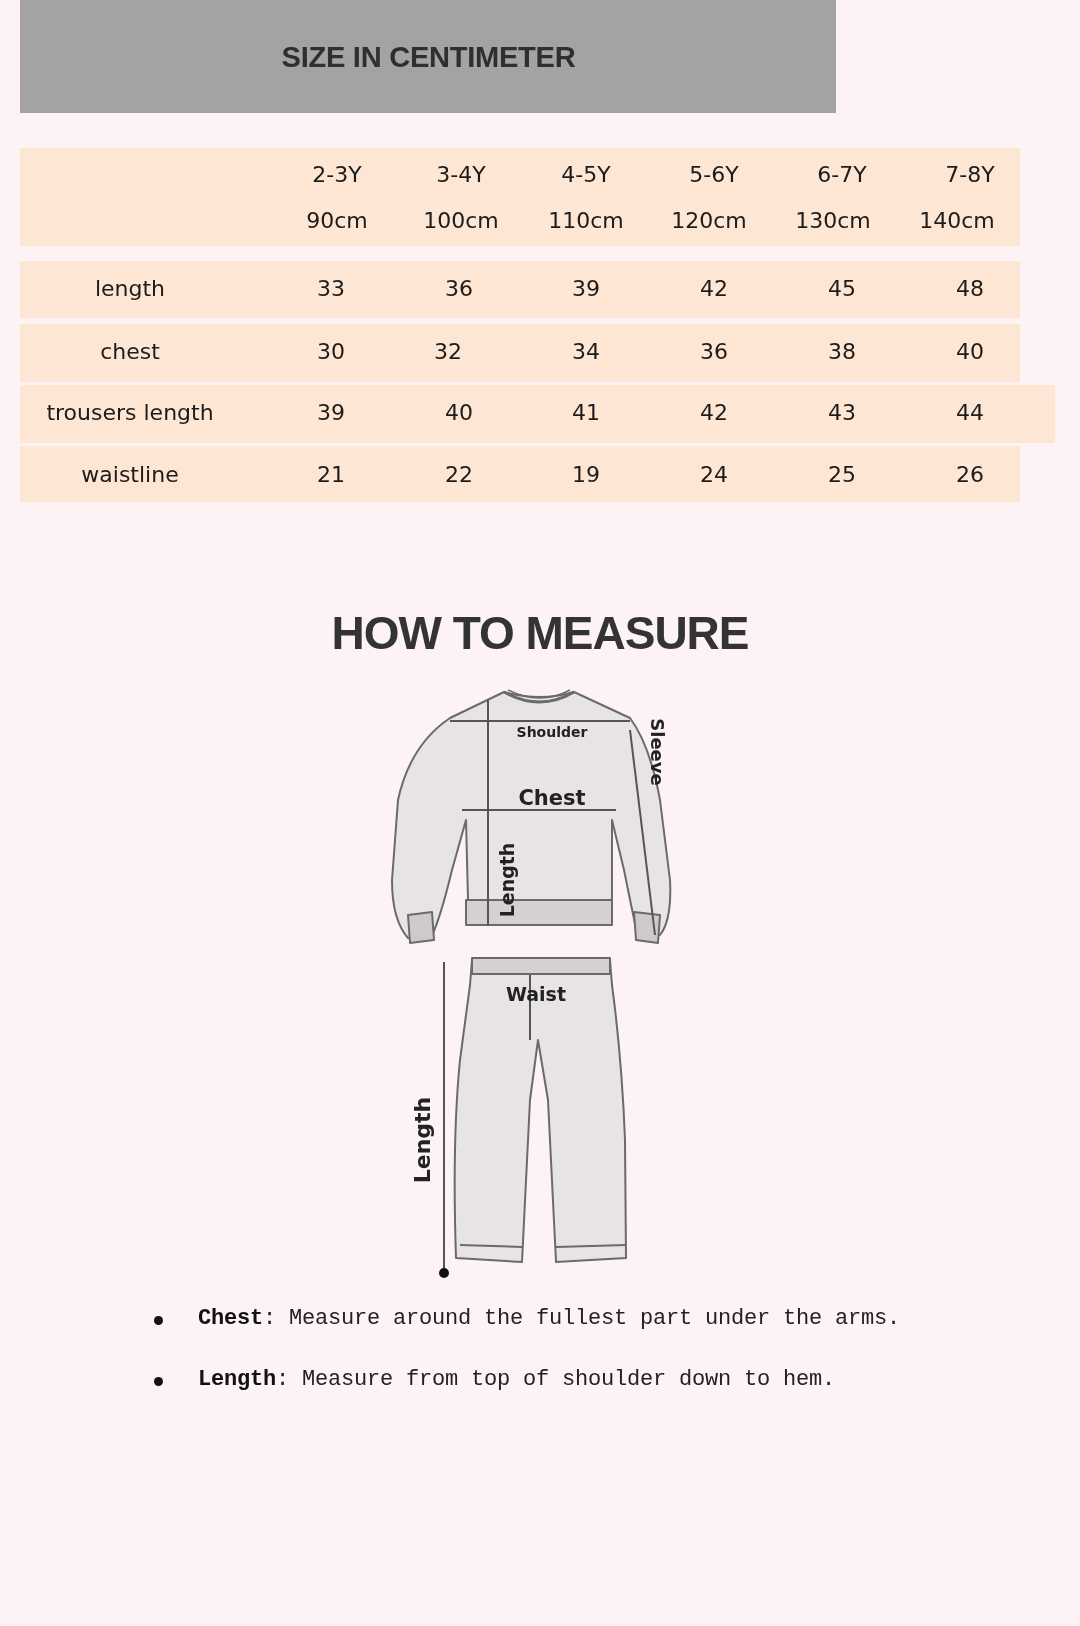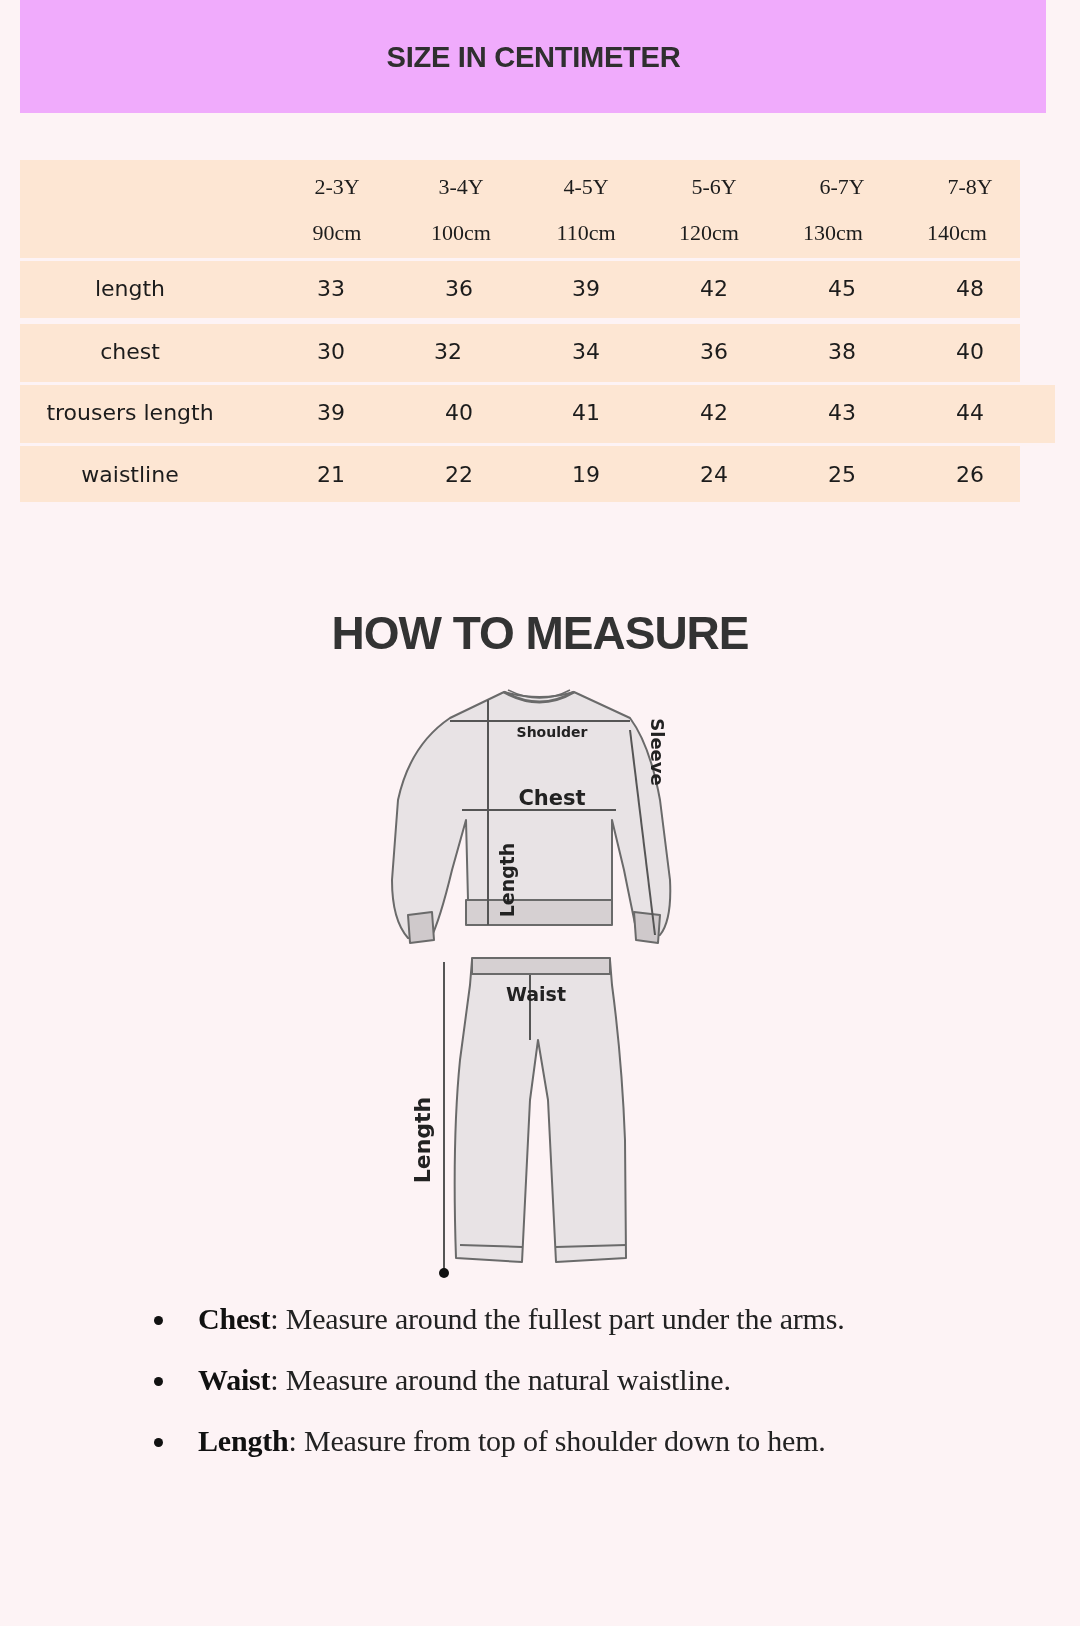--- a/index.html
+++ b/index.html
@@ -4,60 +4,60 @@
 <style>
   html, body { margin: 0; padding: 0; }
   body {
     width: 1080px; height: 1626px; overflow: hidden;
     background: #fdf3f5;
     font-family: "DejaVu Sans", sans-serif;
     color: #222;
     position: relative;
   }
   .title-box {
-    position: absolute; left: 20px; top: 0; width: 1026px; height: 113px;
-    background: #f0abfc;
+    position: absolute; left: 20px; top: 0; width: 816px; height: 113px;
+    background: #a3a3a3;
     display: flex; align-items: center; justify-content: center;
   }
   .title-box h1 {
     margin: 0; font-family: "Liberation Sans", sans-serif; font-weight: 700;
     font-size: 30px; letter-spacing: -0.3px; color: #2f2f2f;
     transform: scaleX(0.97);
   }
   .row {
     position: absolute; left: 20px; width: 1000px;
     background: #fde6d3;
     font-family: "DejaVu Sans", sans-serif;
     font-size: 22px; color: #1c1c1c;
   }
   .cell {
     position: absolute; text-align: center; width: 130px; margin-left: -65px;
     line-height: 1;
   }
   .label-cell { width: 220px; margin-left: -110px; }
-  .hdr { top: 160px; height: 98px; font-family: Liberation Serif, serif; }
+  .hdr { top: 148px; height: 98px; }
   .r1 { top: 261px; height: 57px; }
   .r2 { top: 324px; height: 58px; }
   .r3 { top: 385px; height: 58px; padding-left: 35px; }
   .r4 { top: 446px; height: 56px; }
 
   h2.measure {
     position: absolute; left: 0; width: 1080px; top: 606px; margin: 0;
     text-align: center; font-family: "Liberation Sans", sans-serif;
     font-weight: 700; font-size: 46px; letter-spacing: -1px; color: #333;
   }
   .figure { position: absolute; left: 370px; top: 660px; width: 330px; height: 620px; }
 
   ul.tips {
     position: absolute; left: 140px; top: 1304px; margin: 0; padding: 0;
     list-style: none; width: 900px;
   }
   ul.tips li {
     position: relative; height: 61px; padding-left: 58px;
-    font-family: Liberation Serif, serif; font-size: 30px; color: #222;
+    font-family: Liberation Mono, monospace; font-size: 22px; color: #222;
     line-height: 30px; letter-spacing: -0.2px;
   }
   ul.tips li .bullet {
     position: absolute; left: 14px; top: 12px; width: 9px; height: 9px;
     border-radius: 50%; background: #111;
   }
   ul.tips li b { font-weight: 700; color: #111; }
 </style>
 </head>
 <body>
@@ -154,15 +154,14 @@
     <text x="552" y="805" font-size="21" text-anchor="middle">Chest</text>
     <text x="0" y="0" font-size="18" transform="translate(651 752) rotate(90)" text-anchor="middle">Sleeve</text>
     <text x="0" y="0" font-size="19" transform="translate(514 880) rotate(-90)" text-anchor="middle">Length</text>
     <text x="536" y="1001" font-size="19" text-anchor="middle">Waist</text>
     <text x="0" y="0" font-size="22" transform="translate(430 1140) rotate(-90)" text-anchor="middle">Length</text>
   </g>
 </svg>
 
 <ul class="tips">
   <li><span class="bullet"></span><b>Chest</b><span>: Measure around the fullest part under the arms.</span></li>
-  <li><span class="bullet"></span><b>Waist</b><span>: Measure around the natural waistline.</span></li>
   <li><span class="bullet"></span><b>Length</b><span>: Measure from top of shoulder down to hem.</span></li>
 </ul>
 
 </body></html>

